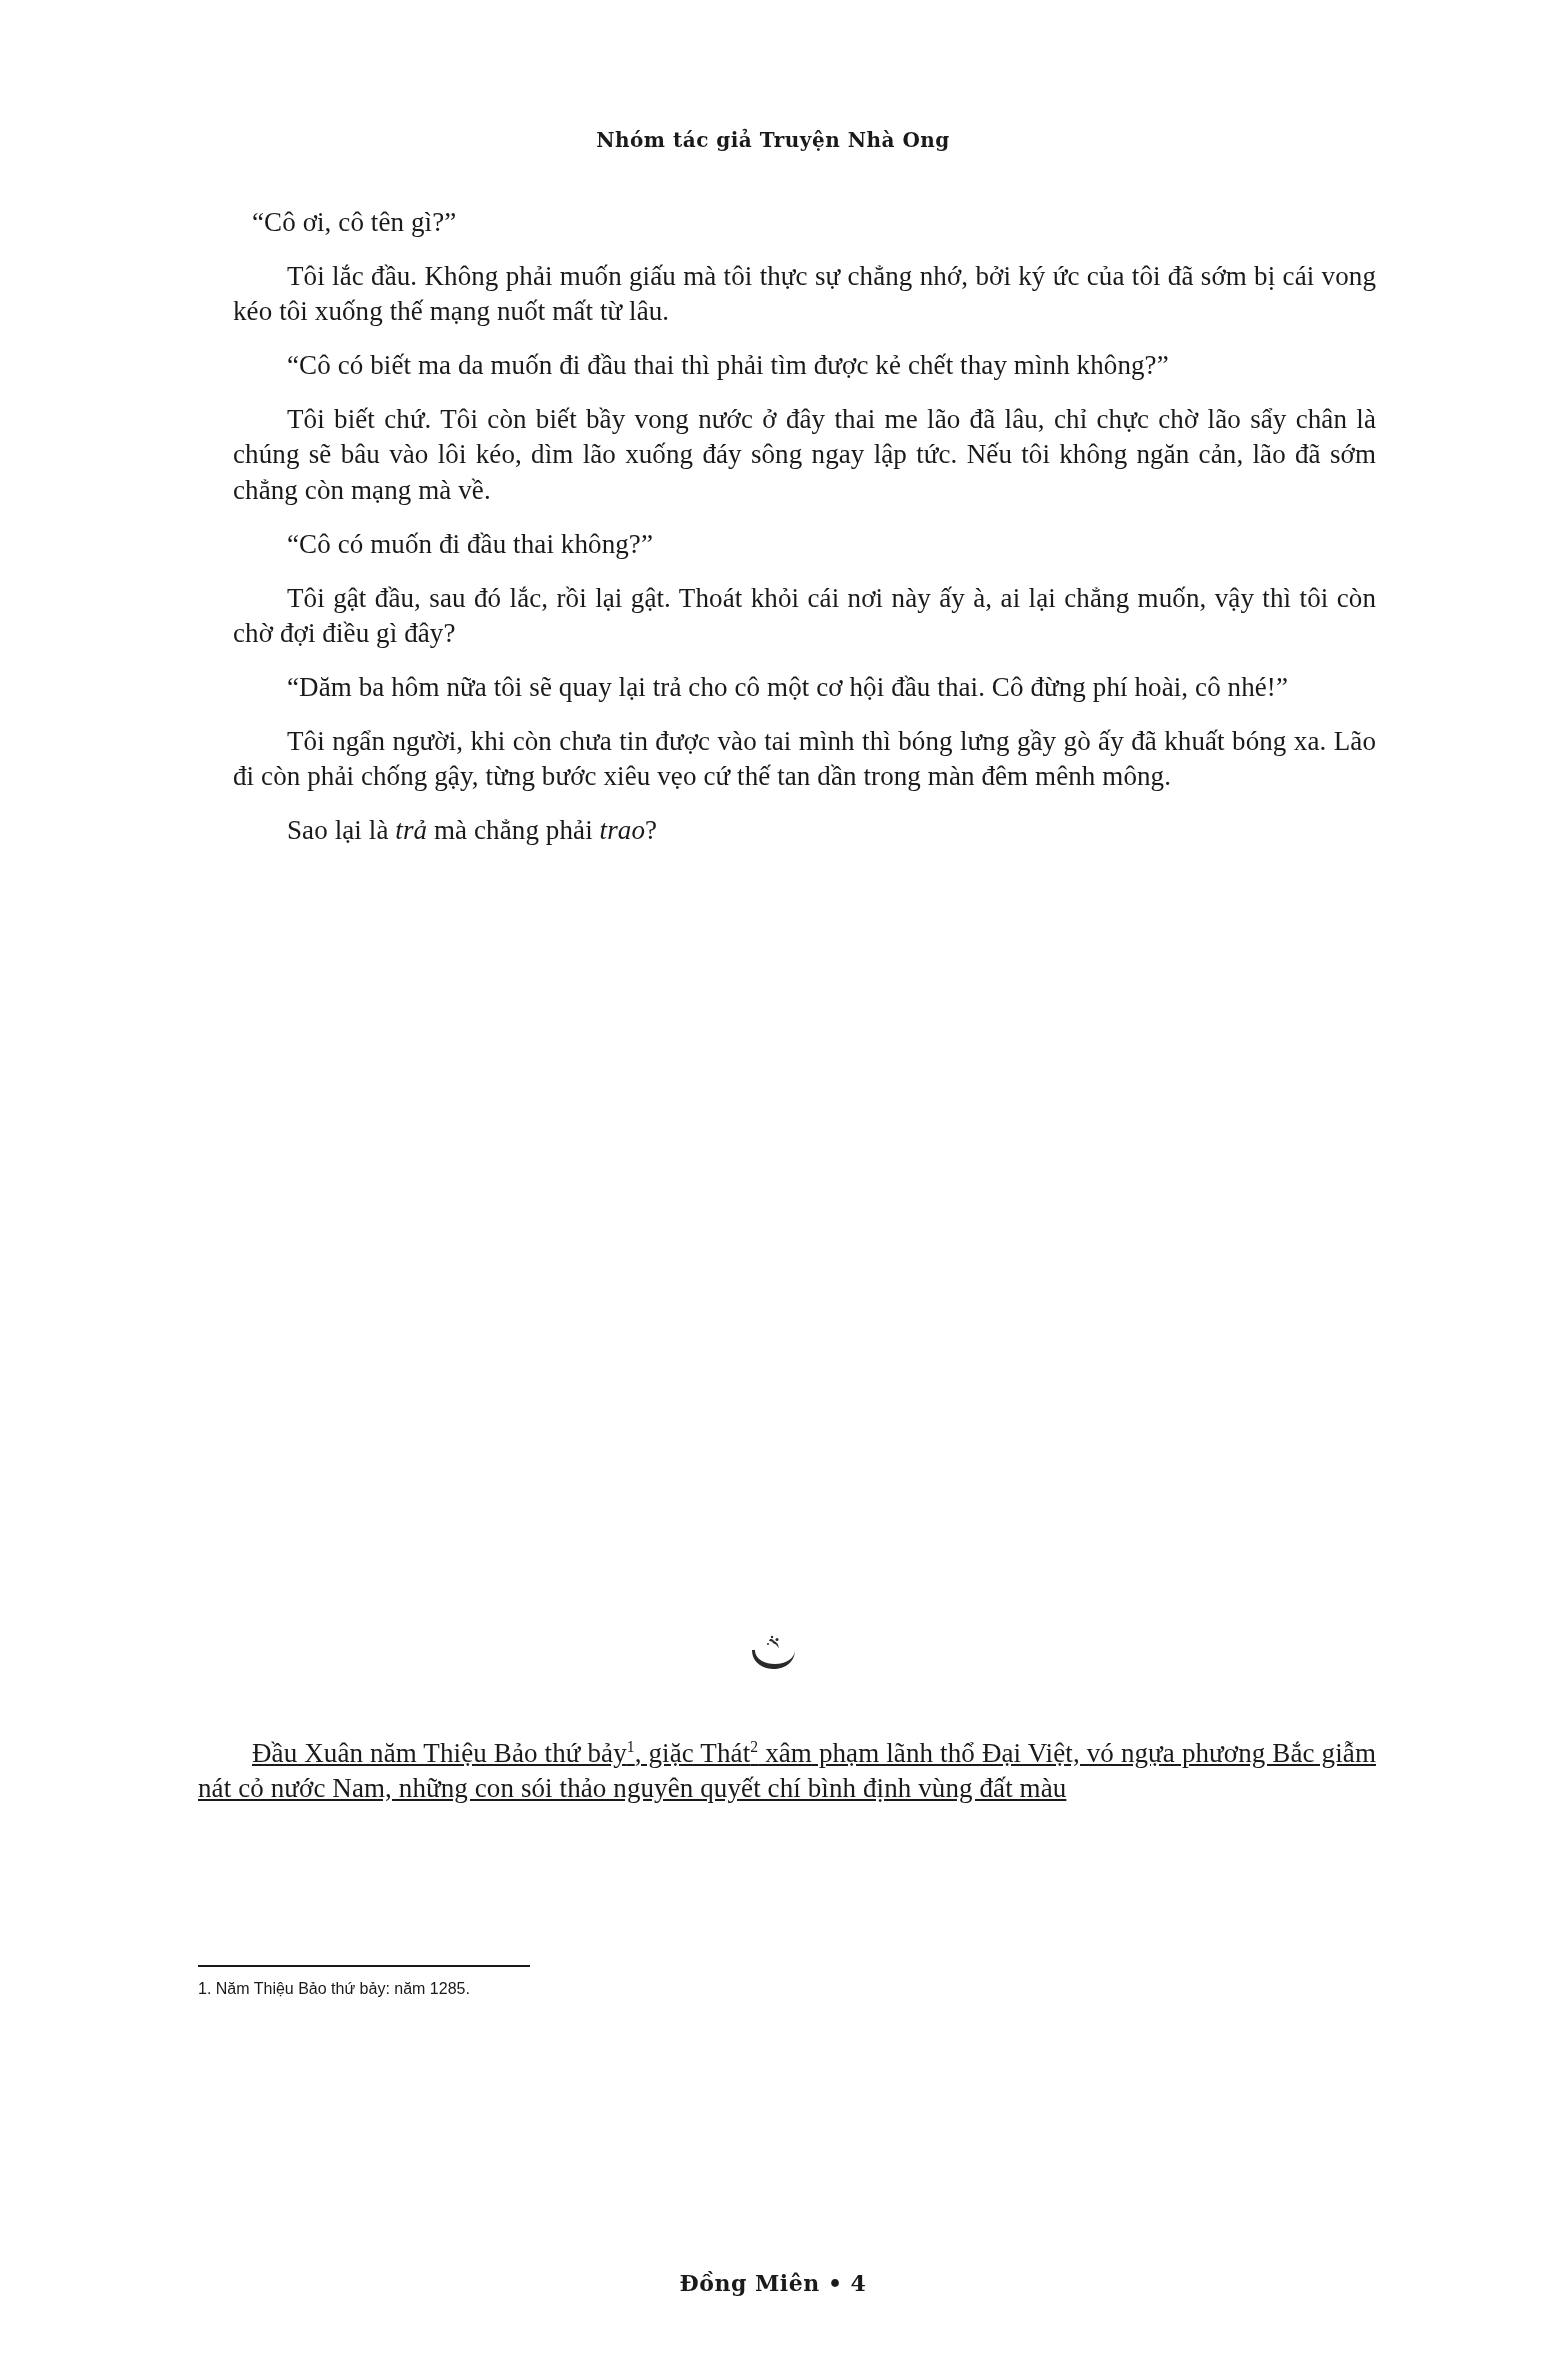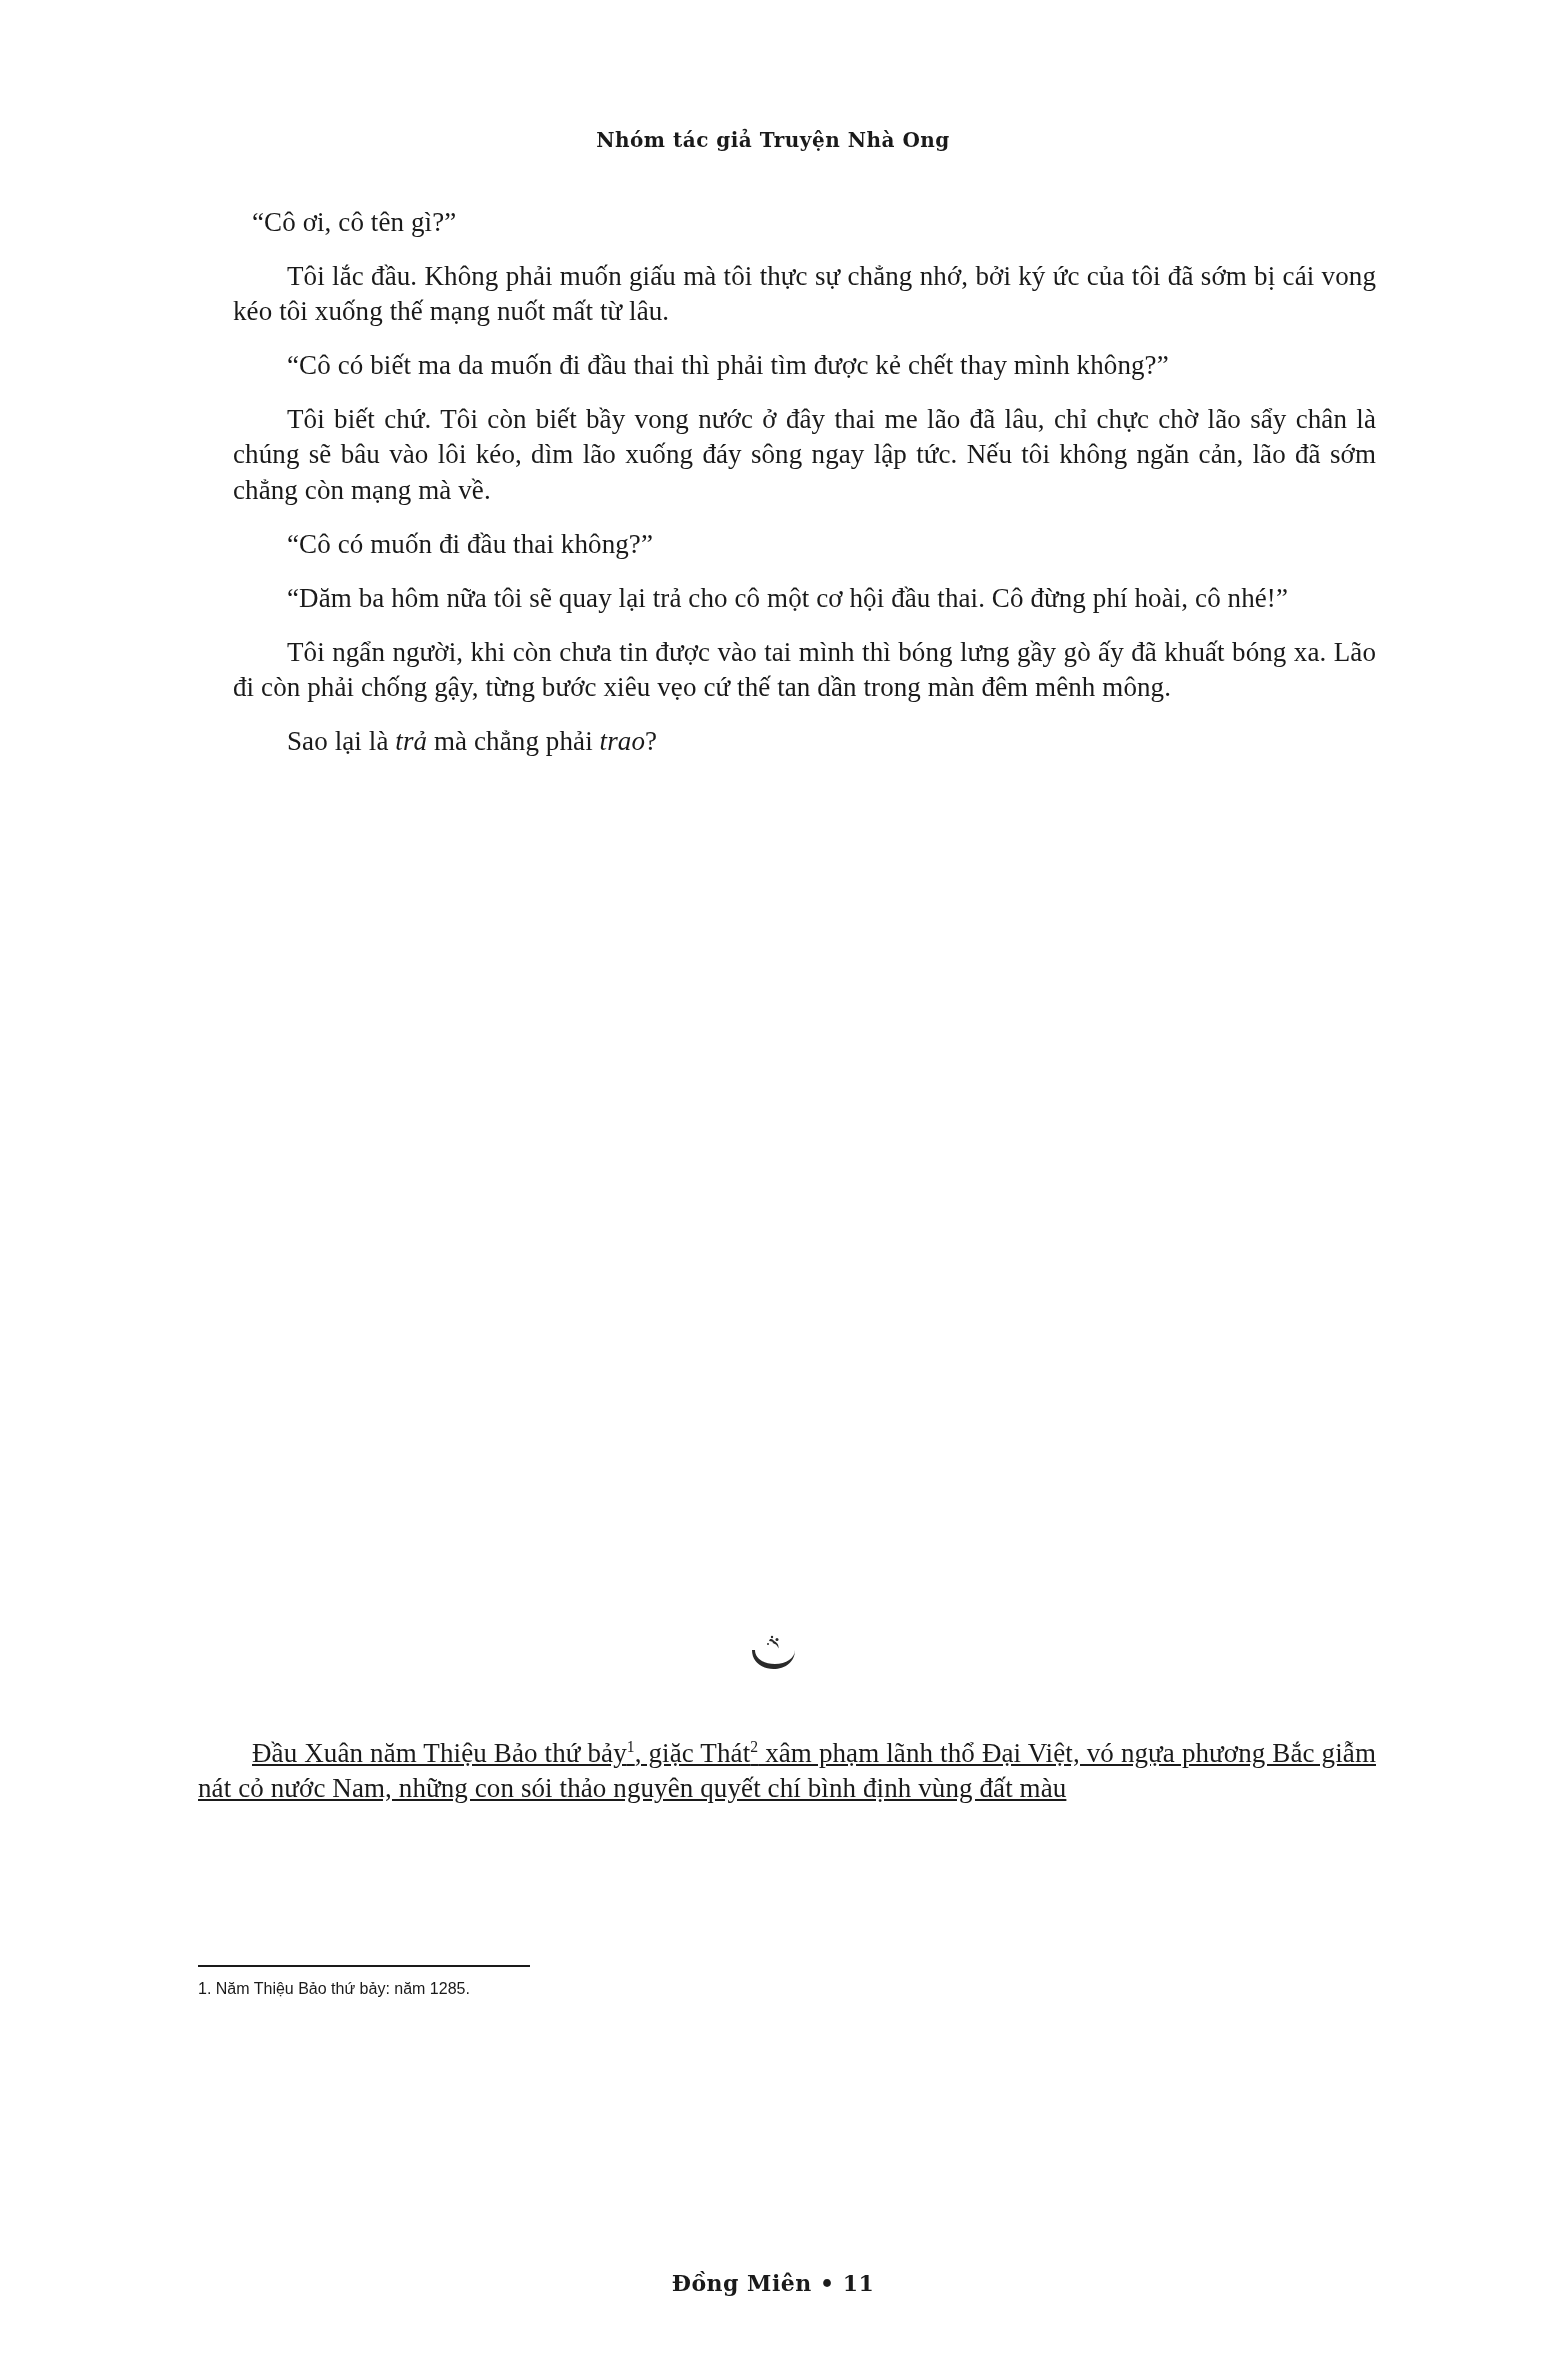--- a/index.html
+++ b/index.html
@@ -116,20 +116,21 @@
 <div class="page">
 
   <div class="running-head">Nhóm tác giả Truyện Nhà Ong</div>
 
   <div class="body-block">
     <p class="para quote">“Cô ơi, cô tên gì?”</p>
     <p class="para">Tôi lắc đầu. Không phải muốn giấu mà tôi thực sự chẳng nhớ, bởi ký ức của tôi đã sớm bị cái vong kéo tôi xuống thế mạng nuốt mất từ lâu.</p>
     <p class="para quote">“Cô có biết ma da muốn đi đầu thai thì phải tìm được kẻ chết thay mình không?”</p>
     <p class="para">Tôi biết chứ. Tôi còn biết bầy vong nước ở đây thai me lão đã lâu, chỉ chực chờ lão sẩy chân là chúng sẽ bâu vào lôi kéo, dìm lão xuống đáy sông ngay lập tức. Nếu tôi không ngăn cản, lão đã sớm chẳng còn mạng mà về.</p>
     <p class="para quote">“Cô có muốn đi đầu thai không?”</p>
+    <p class="para">Tôi gật đầu, sau đó lắc, rồi lại gật. Thoát khỏi cái nơi này ấy à, ai lại chẳng muốn, vậy thì tôi còn chờ đợi điều gì đây?</p>
     <p class="para quote">“Dăm ba hôm nữa tôi sẽ quay lại trả cho cô một cơ hội đầu thai. Cô đừng phí hoài, cô nhé!”</p>
     <p class="para">Tôi ngẩn người, khi còn chưa tin được vào tai mình thì bóng lưng gầy gò ấy đã khuất bóng xa. Lão đi còn phải chống gậy, từng bước xiêu vẹo cứ thế tan dần trong màn đêm mênh mông.</p>
     <p class="para"><span>Sao lại là </span><i>trả</i><span> mà chẳng phải </span><i>trao</i><span>?</span></p>
   </div>
 
   <div class="ornament">
     <svg width="55" height="40" viewBox="0 0 110 80" aria-hidden="true">
       <path d="M12 34 C12 58 32 72 55 72 C78 72 98 58 98 34 C98 50 80 62 58 62 C34 62 18 50 18 34 Z" fill="#2a2a2a"></path>
       <path d="M55 16 C62 18 66 24 65 31 C63 25 59 21 53 20 Z" fill="#2a2a2a"></path>
       <path d="M48 12 C54 12 58 16 58 22 C55 18 51 16 46 16 Z" fill="#2a2a2a"></path>
@@ -141,16 +142,16 @@
 
   <div class="tail-block">
     <p class="para"><span>Đầu Xuân năm Thiệu Bảo thứ bảy</span><sup>1</sup><span>, giặc Thát</span><sup>2</sup><span> xâm phạm lãnh thổ Đại Việt, vó ngựa phương Bắc giẫm nát cỏ nước Nam, những con sói thảo nguyên quyết chí bình định vùng đất màu</span></p>
   </div>
 
   <div class="footnotes">
     <div class="footnote-rule"></div>
     <p>1. Năm Thiệu Bảo thứ bảy: năm 1285.</p>
   </div>
 
-  <div class="folio">Đồng Miên • 11</div>
+  <div class="folio">Đồng Miên • 4</div>
 
 </div>
 
 
 </body></html>

